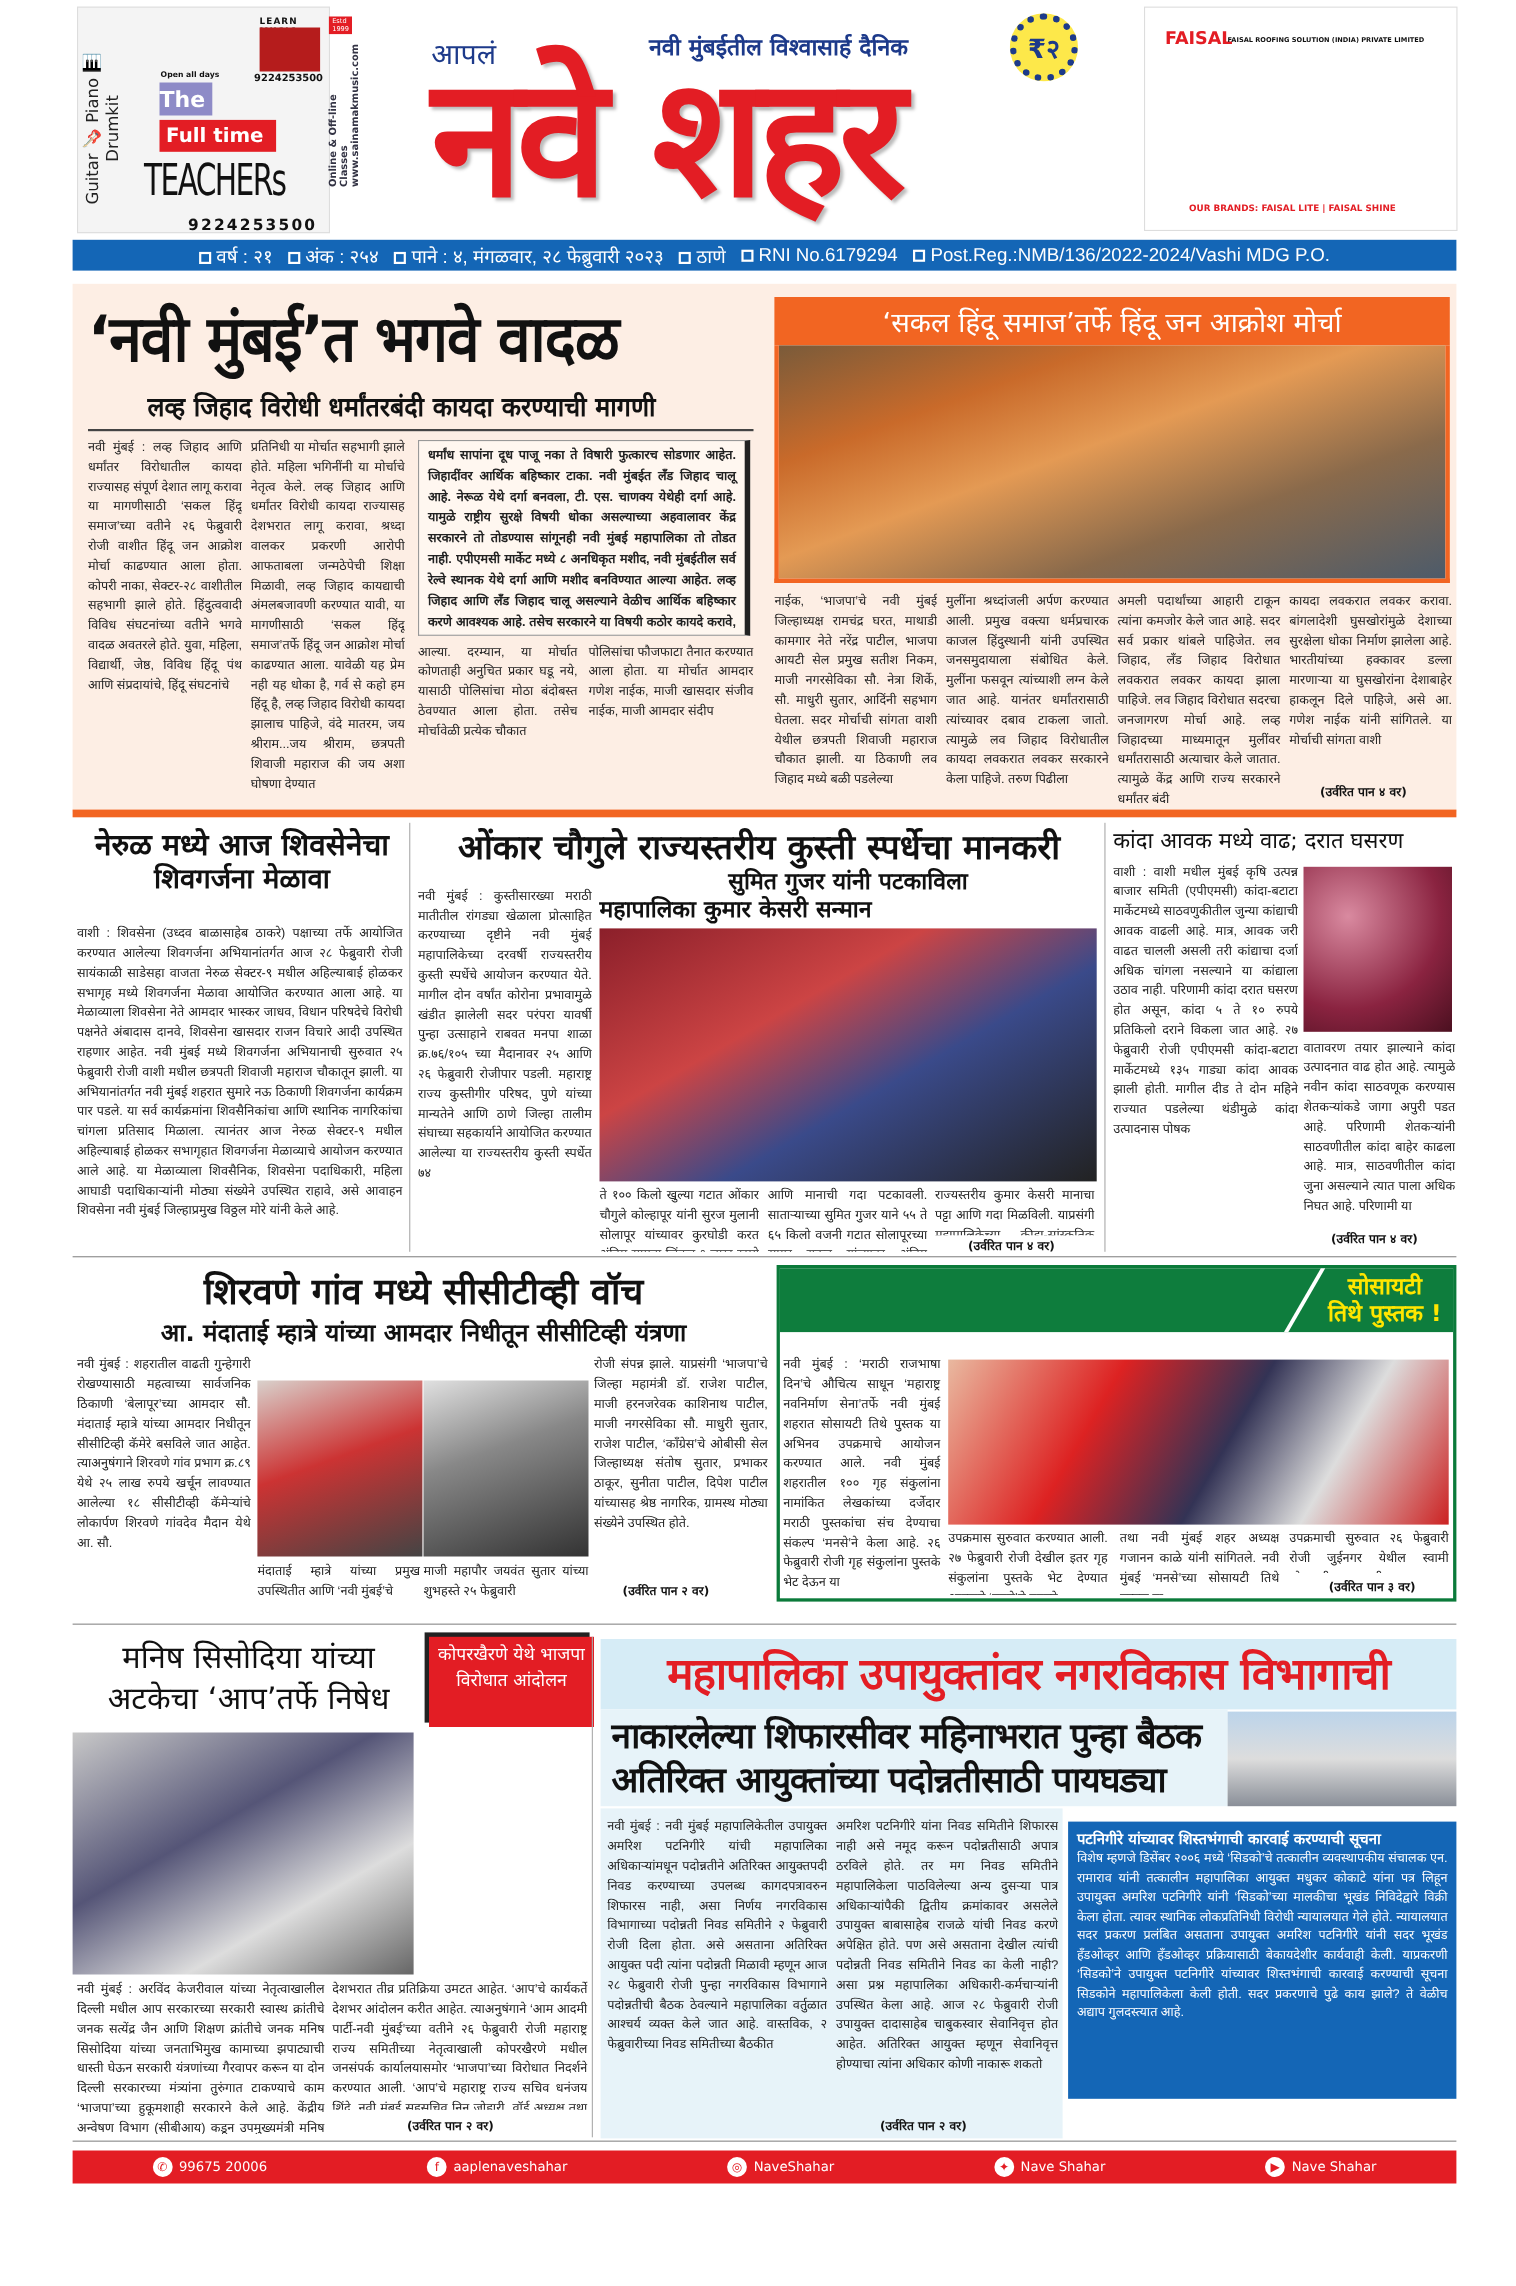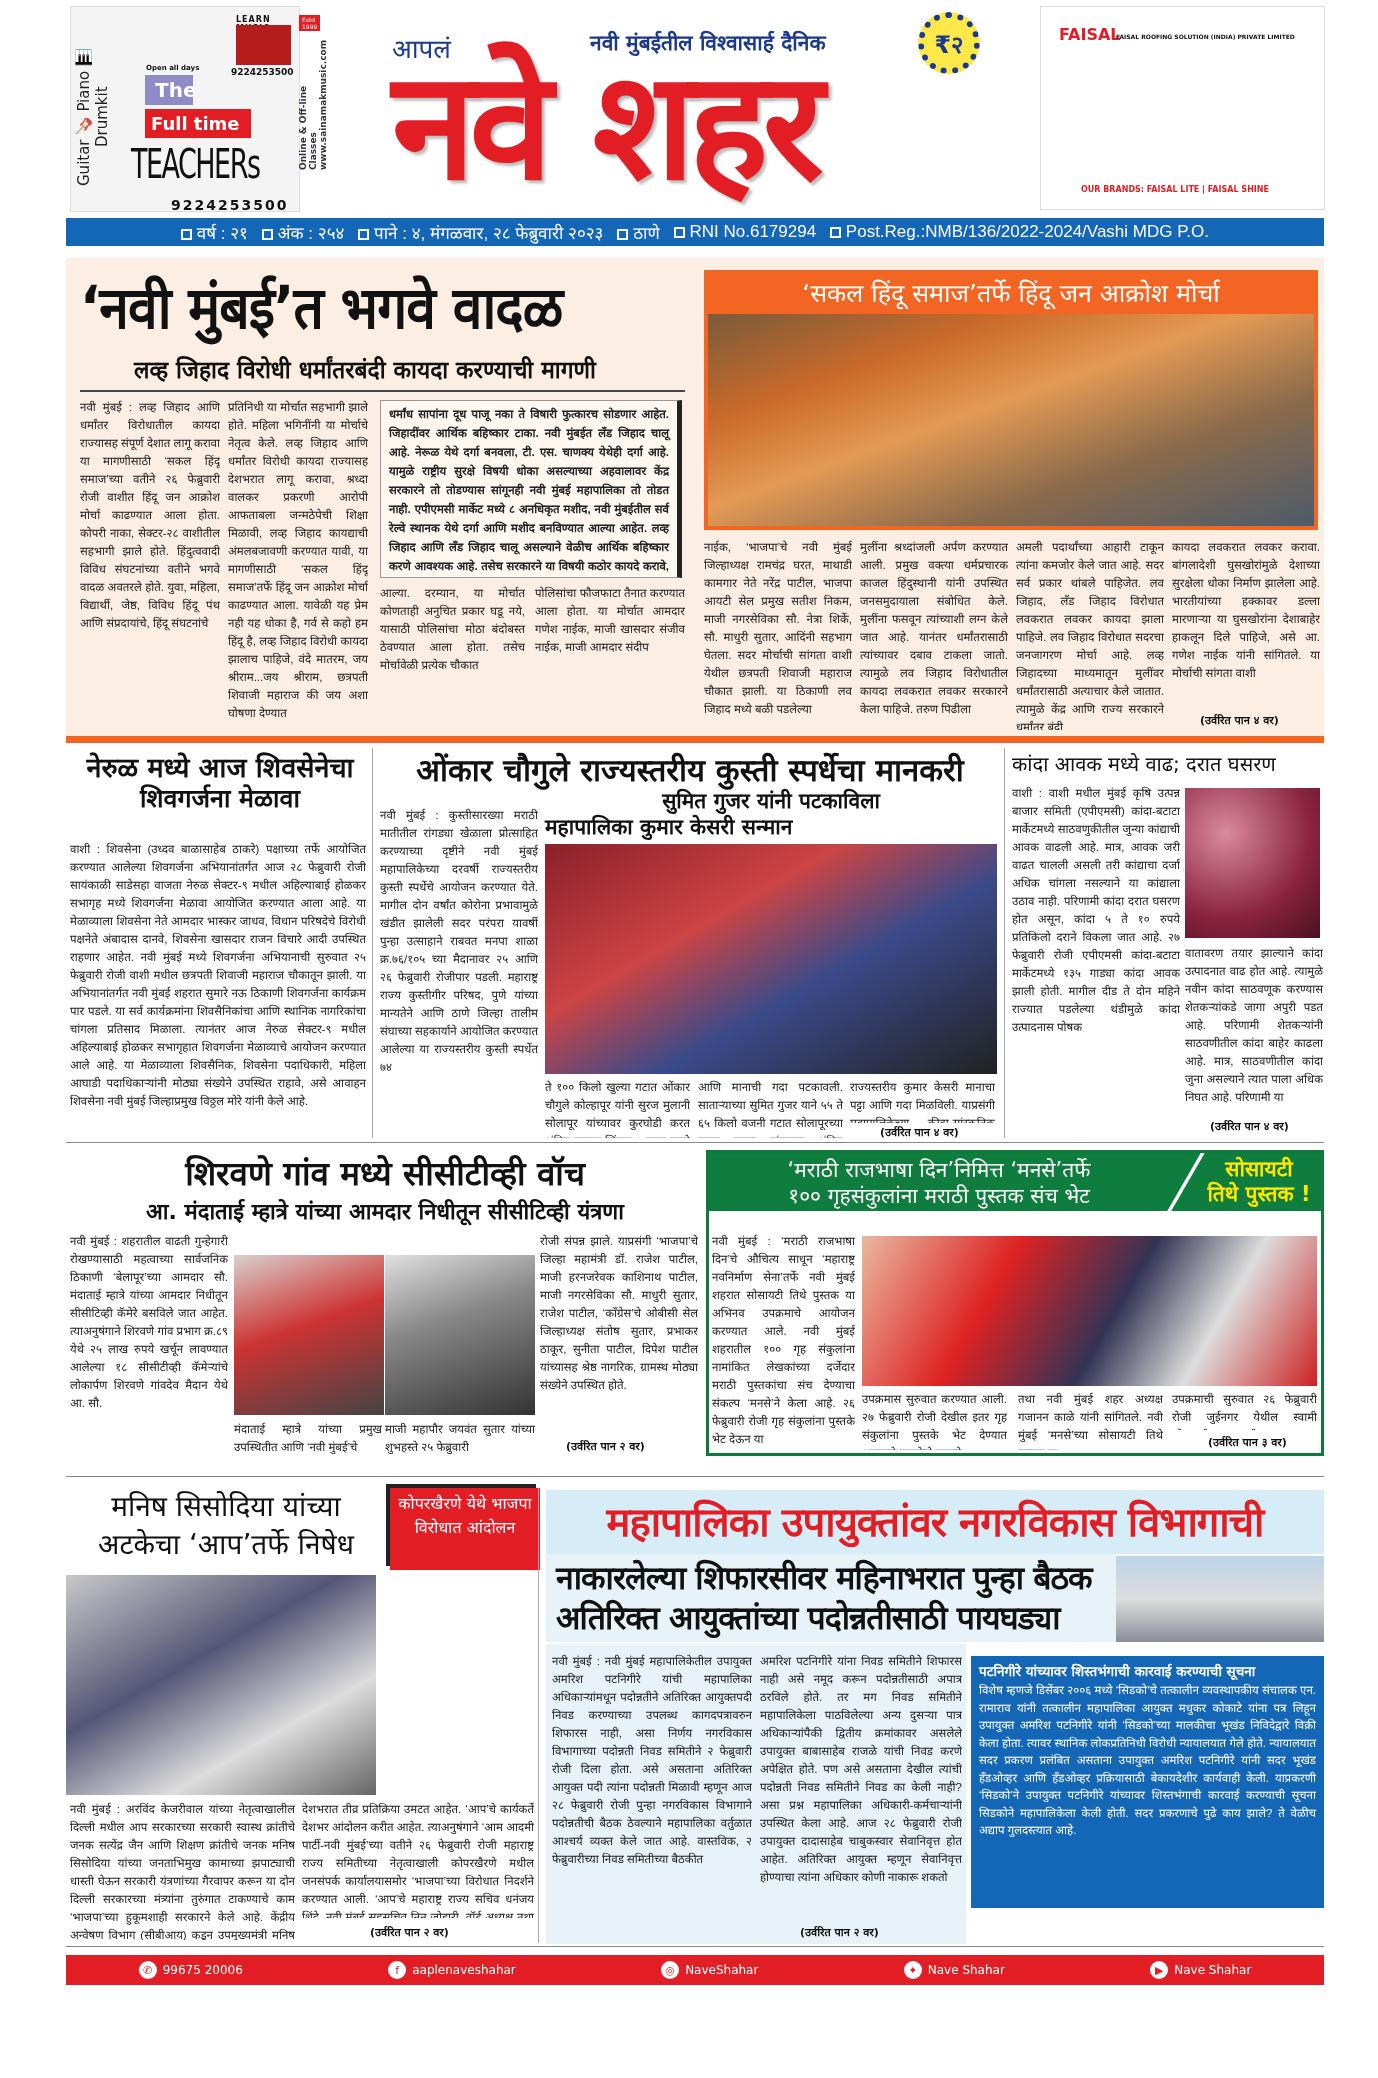--- a/index.html
+++ b/index.html
@@ -5,21 +5,21 @@
 *{box-sizing:border-box;margin:0;padding:0}
 body{width:1378px;height:2078px;background:#fff;font-family:"DejaVu Sans",sans-serif;color:#111;position:relative;overflow:hidden}
 .abs{position:absolute}
 
 .ad-left{left:70px;top:6px;width:230px;height:206px;background:#f4f4f4;border:1px solid #ddd}
 .ad-left .vert{position:absolute;left:4px;top:20px;writing-mode:vertical-rl;transform:rotate(180deg);font-size:15px;color:#222;height:180px;text-align:center}
 .ad-left .learn{position:absolute;left:165px;top:8px;font-size:8px;font-weight:bold;letter-spacing:1px}
 .ad-left .logo{position:absolute;left:165px;top:18px;width:55px;height:40px;background:#b51c1c}
 .ad-left .ph1{position:absolute;left:160px;top:60px;font-size:9px;font-weight:bold}
 .ad-left .open{position:absolute;left:75px;top:57px;font-size:7px;font-weight:bold}
-.ad-left .the{position:absolute;left:74px;top:68px;background:#8e8bc7;color:#fff;font-weight:bold;font-size:20px;padding:3px 10px;width:48px}
+.ad-left .the{position:absolute;left:74px;top:68px;background:#8e8bc7;color:#fff;font-weight:bold;font-size:20px;padding:3px 0;width:48px}
 .ad-left .full{position:absolute;left:74px;top:102px;background:#e31d24;color:#fff;font-weight:bold;font-size:18px;padding:4px 6px;width:106px}
 .ad-left .teach{position:absolute;left:60px;top:134px;font-size:40px;font-family:"DejaVu Sans Condensed","DejaVu Sans",sans-serif;letter-spacing:-2px;transform:scaleX(.75);transform-origin:left}
 .ad-left .ph2{position:absolute;left:100px;top:190px;font-size:14px;font-weight:bold;letter-spacing:2px}
 .ad-left .est{position:absolute;left:228px;top:8px;background:#e31d24;color:#fff;font-size:6px;padding:1px 3px}
 .aapla{left:392px;top:30px;font-size:26px;color:#1d3a8a;font-family:"DejaVu Serif",serif}
 .tagline{left:590px;top:28px;font-size:21px;color:#1d3a8a;font-weight:bold}
 .price{left:918px;top:12px;width:62px;height:62px;border-radius:50%;background:#fde84a;border:6px dotted #1d3a8a;font-size:24px;font-weight:bold;color:#1d3a8a;display:flex;align-items:center;justify-content:center}
 .mast{left:392px;top:50px;width:600px;height:150px;font-size:150px;line-height:150px;font-weight:bold;color:#e31d24;text-shadow:3px 3px 3px #bbb;letter-spacing:-6px;font-family:"DejaVu Serif",serif}
 .ad-right{left:1040px;top:6px;width:285px;height:204px;background:#fff;border:1px solid #ddd}
 .ad-right .brand{position:absolute;left:18px;top:18px;color:#e31d24;font-weight:bold;font-size:16px}
@@ -146,24 +146,20 @@
 <div class="abs col" style="left:70px;top:1232px;width:158px;height:215px;overflow:hidden">नवी मुंबई : शहरातील वाढती गुन्हेगारी रोखण्यासाठी महत्वाच्या सार्वजनिक ठिकाणी ‘बेलापूर’च्या आमदार सौ. मंदाताई म्हात्रे यांच्या आमदार निधीतून सीसीटिव्ही कॅमेरे बसविले जात आहेत. त्याअनुषंगाने शिरवणे गांव प्रभाग क्र.८९ येथे २५ लाख रुपये खर्चून लावण्यात आलेल्या १८ सीसीटीव्ही कॅमेऱ्यांचे लोकार्पण शिरवणे गांवदेव मैदान येथे आ. सौ.</div>
 <div class="abs cctv-photo1"></div>
 <div class="abs cctv-photo2"></div>
 <div class="abs col" style="left:234px;top:1420px;width:148px;height:40px;overflow:hidden">मंदाताई म्हात्रे यांच्या प्रमुख उपस्थितीत आणि ‘नवी मुंबई’चे</div>
 <div class="abs col" style="left:385px;top:1420px;width:150px;height:40px;overflow:hidden">माजी महापौर जयवंत सुतार यांच्या शुभहस्ते २५ फेब्रुवारी</div>
 <div class="abs col" style="left:540px;top:1232px;width:158px;height:200px;overflow:hidden">रोजी संपन्न झाले. याप्रसंगी ‘भाजपा’चे जिल्हा महामंत्री डॉ. राजेश पाटील, माजी हरनजरेवक काशिनाथ पाटील, माजी नगरसेविका सौ. माधुरी सुतार, राजेश पाटील, ‘काँग्रेस’चे ओबीसी सेल जिल्हाध्यक्ष संतोष सुतार, प्रभाकर ठाकूर, सुनीता पाटील, दिपेश पाटील यांच्यासह श्रेष्ठ नागरिक, ग्रामस्थ मोठ्या संख्येने उपस्थित होते.</div>
 <div class="abs cont" style="left:566px;top:1438px">(उर्वरित पान २ वर)</div>
 
 <div class="abs mns-box"></div>
 <div class="abs mns-head">
-  <div style="position:absolute;left:10px;top:4px;width:440px;text-align:center;font-size:21px;line-height:26px">
-    <div>‘मराठी राजभाषा दिन’निमित्त ‘मनसे’तर्फे</div>
-    <div>१०० गृहसंकुलांना मराठी पुस्तक संच भेट</div>
-  </div>
   <div style="position:absolute;left:475px;top:0;width:4px;height:58px;background:#fff;transform:skewX(-30deg)"></div>
   <div style="position:absolute;left:490px;top:4px;width:120px;text-align:center;color:#ffe600;font-weight:bold;font-size:21px;line-height:25px">
     <div>सोसायटी</div>
     <div>तिथे पुस्तक !</div>
   </div>
 </div>
 <div class="abs col" style="left:712px;top:1232px;width:143px;height:220px;overflow:hidden">नवी मुंबई : ‘मराठी राजभाषा दिन’चे औचित्य साधून ‘महाराष्ट्र नवनिर्माण सेना’तर्फे नवी मुंबई शहरात सोसायटी तिथे पुस्तक या अभिनव उपक्रमाचे आयोजन करण्यात आले. नवी मुंबई शहरातील १०० गृह संकुलांना नामांकित लेखकांच्या दर्जेदार मराठी पुस्तकांचा संच देण्याचा संकल्प ‘मनसे’ने केला आहे. २६ फेब्रुवारी रोजी गृह संकुलांना पुस्तके भेट देऊन या</div>
 <div class="abs mns-photo"></div>
 <div class="abs col" style="left:862px;top:1390px;width:145px;height:60px;overflow:hidden">उपक्रमास सुरुवात करण्यात आली. २७ फेब्रुवारी रोजी देखील इतर गृह संकुलांना पुस्तके भेट देण्यात आल्याचे ‘मनसे’चे प्रवक्ते</div>
 <div class="abs col" style="left:1018px;top:1390px;width:145px;height:60px;overflow:hidden">तथा नवी मुंबई शहर अध्यक्ष गजानन काळे यांनी सांगितले. नवी मुंबई ‘मनसे’च्या सोसायटी तिथे पुस्तक या</div>

